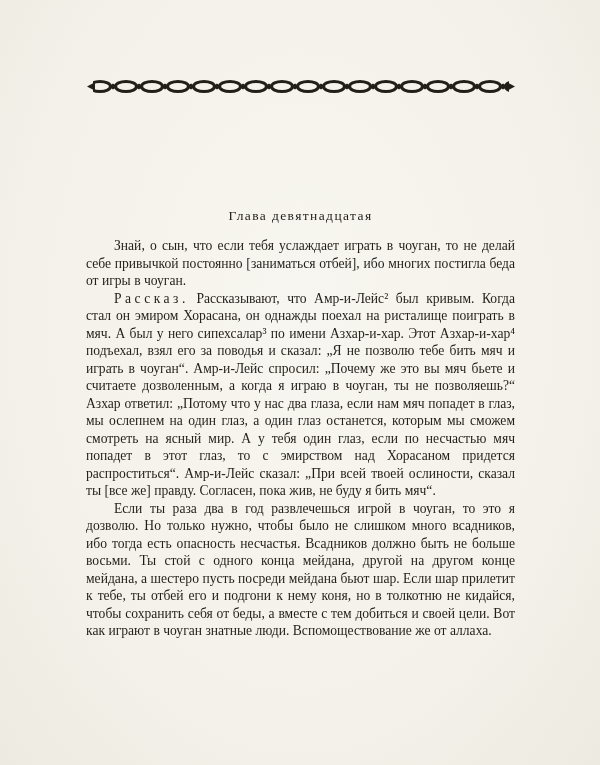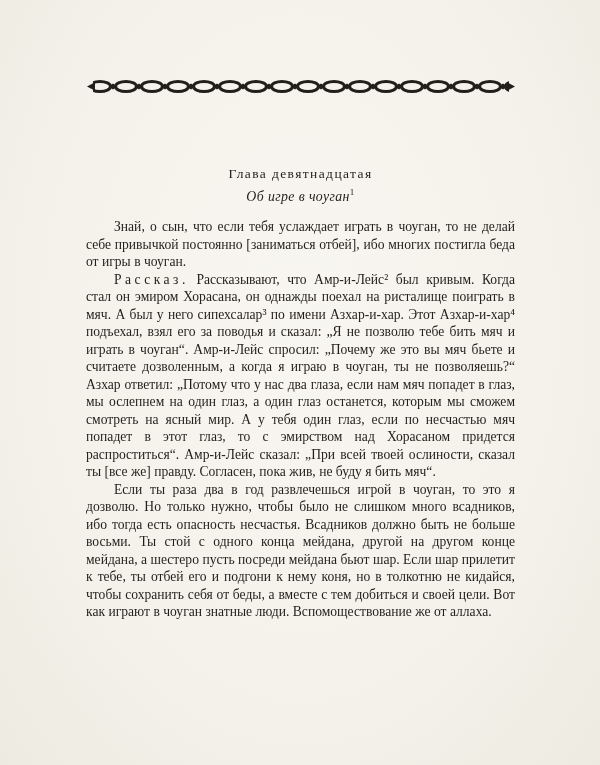--- a/index.html
+++ b/index.html
@@ -20,21 +20,21 @@
     overflow: hidden;
   }
   .ornament {
     width: 100%;
     height: 16px;
     display: flex;
     justify-content: center;
     align-items: center;
   }
   .chapter {
-    margin: 72px 0 0 0;
+    margin: 114px 0 0 0;
     font-size: 13.5px;
     font-weight: 400;
     text-align: center;
     letter-spacing: 1.4px;
   }
   .subtitle {
     margin: 7px 0 0 0;
     font-size: 13.8px;
     font-weight: 400;
     font-style: italic;
@@ -75,21 +75,20 @@
         </pattern>
       </defs>
       <rect x="6" y="0" width="416" height="15" fill="url(#chainpat)"></rect>
       <path d="M 0 7.5 L 8 3.2 L 8 11.8 Z" fill="#221f1a"></path>
       <path d="M 428 7.5 L 420 3.2 L 420 11.8 Z" fill="#221f1a"></path>
     </svg>
   </div>
 
   <h2 class="chapter">Глава девятнадцатая</h2>
 
-  <h3 class="subtitle"><span>Об игре в чоуган</span><sup>1</sup></h3>
 
   <div class="bodytext">
     <p>Знай, о сын, что если тебя услаждает играть в чоуган, то не делай себе привычкой постоянно [заниматься отбей], ибо многих постигла беда от игры в чоуган.</p>
     <p><span class="lead">Рассказ.</span><span> Рассказывают, что Амр-и-Лейс² был кривым. Когда стал он эмиром Хорасана, он однажды поехал на ристалище поиграть в мяч. А был у него сипехсалар³ по имени Азхар-и-хар. Этот Азхар-и-хар⁴ подъехал, взял его за поводья и сказал: „Я не позволю тебе бить мяч и играть в чоуган“. Амр-и-Лейс спросил: „Почему же это вы мяч бьете и считаете дозволенным, а когда я играю в чоуган, ты не позволяешь?“ Азхар ответил: „Потому что у нас два глаза, если нам мяч попадет в глаз, мы ослепнем на один глаз, а один глаз останется, которым мы сможем смотреть на ясный мир. А у тебя один глаз, если по несчастью мяч попадет в этот глаз, то с эмирством над Хорасаном придется распроститься“. Амр-и-Лейс сказал: „При всей твоей ослиности, сказал ты [все же] правду. Согласен, пока жив, не буду я бить мяч“.</span></p>
     <p>Если ты раза два в год развлечешься игрой в чоуган, то это я дозволю. Но только нужно, чтобы было не слишком много всадников, ибо тогда есть опасность несчастья. Всадников должно быть не больше восьми. Ты стой с одного конца мейдана, другой на другом конце мейдана, а шестеро пусть посреди мейдана бьют шар. Если шар прилетит к тебе, ты отбей его и подгони к нему коня, но в толкотню не кидайся, чтобы сохранить себя от беды, а вместе с тем добиться и своей цели. Вот как играют в чоуган знатные люди. Вспомоществование же от аллаха.</p>
   </div>
 
 </div>
 
 </body></html>

